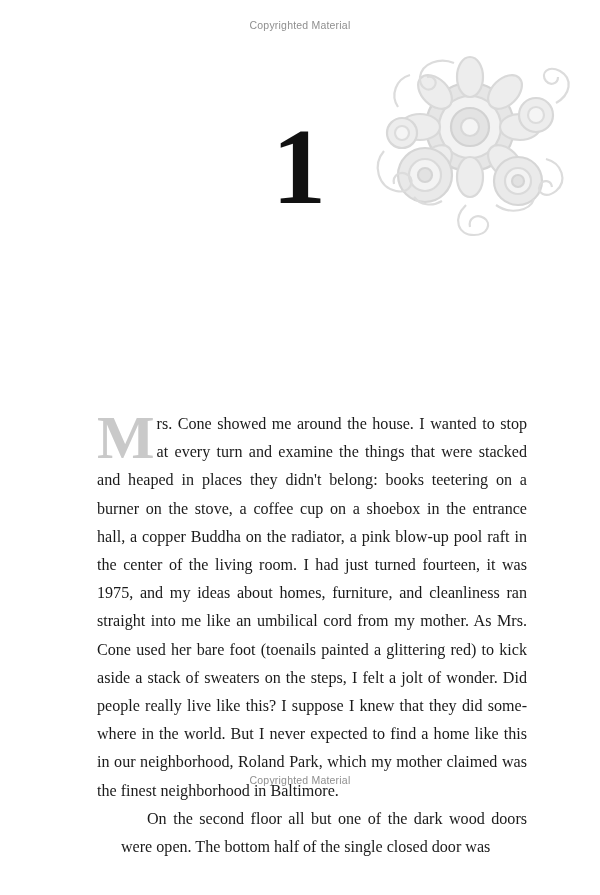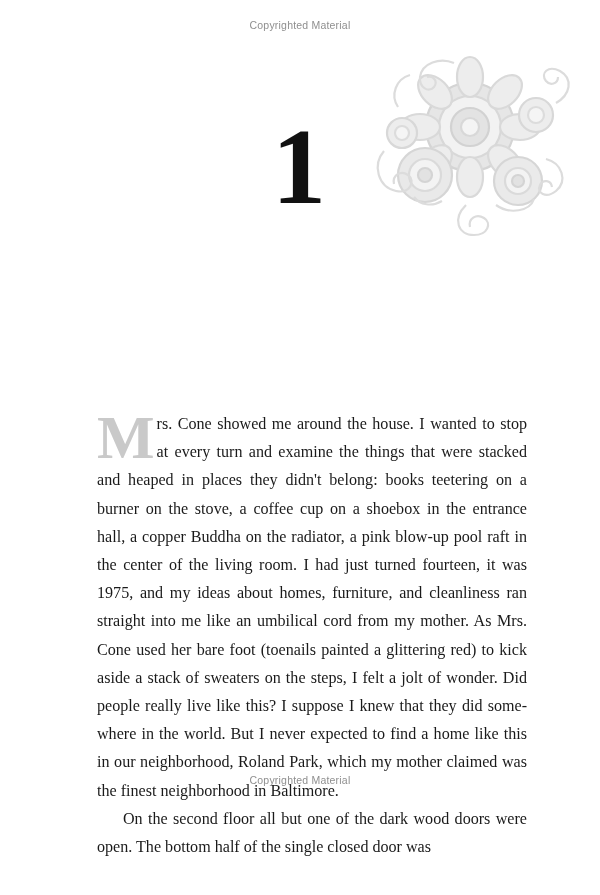--- a/index.html
+++ b/index.html
@@ -74,20 +74,21 @@
     margin: 0;
     font-size: 16.1px;
     line-height: 28.2px;
     text-align: justify;
     text-justify: inter-word;
     hyphens: manual;
   }
   .para + .para {
     text-indent: 26px;
     margin-top: 0;
+    margin-left: 24px;
   }
   .dropcap {
     float: left;
     font-family: "Liberation Serif", serif;
     font-size: 61px;
     line-height: 48px;
     font-weight: bold;
     color: #c9c9c9;
     margin: 4px 2px 0 0;
     padding: 0;

